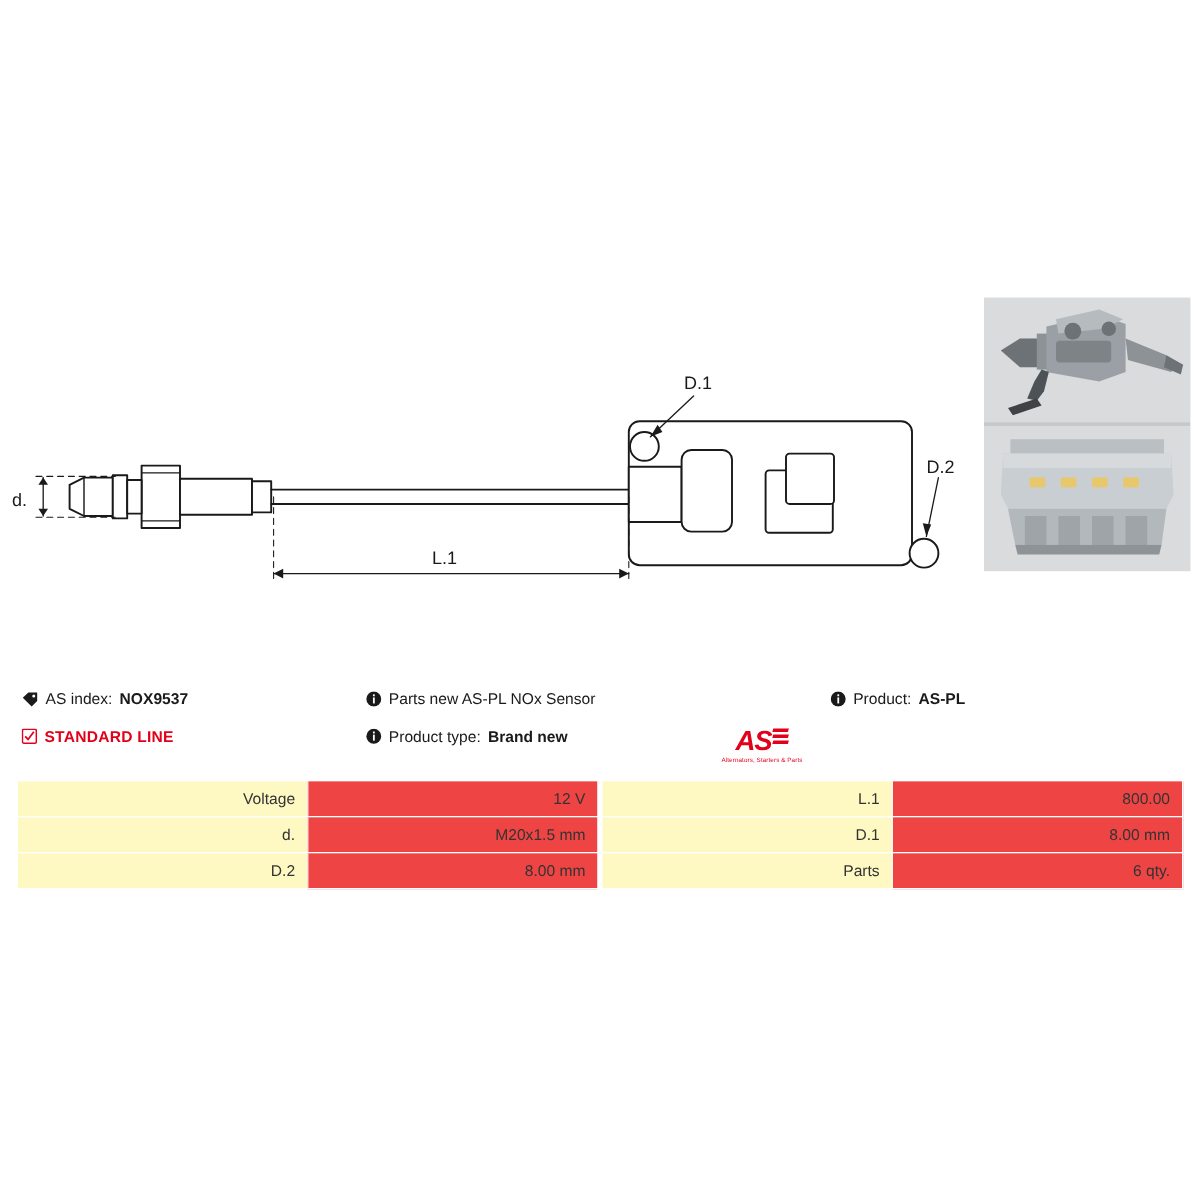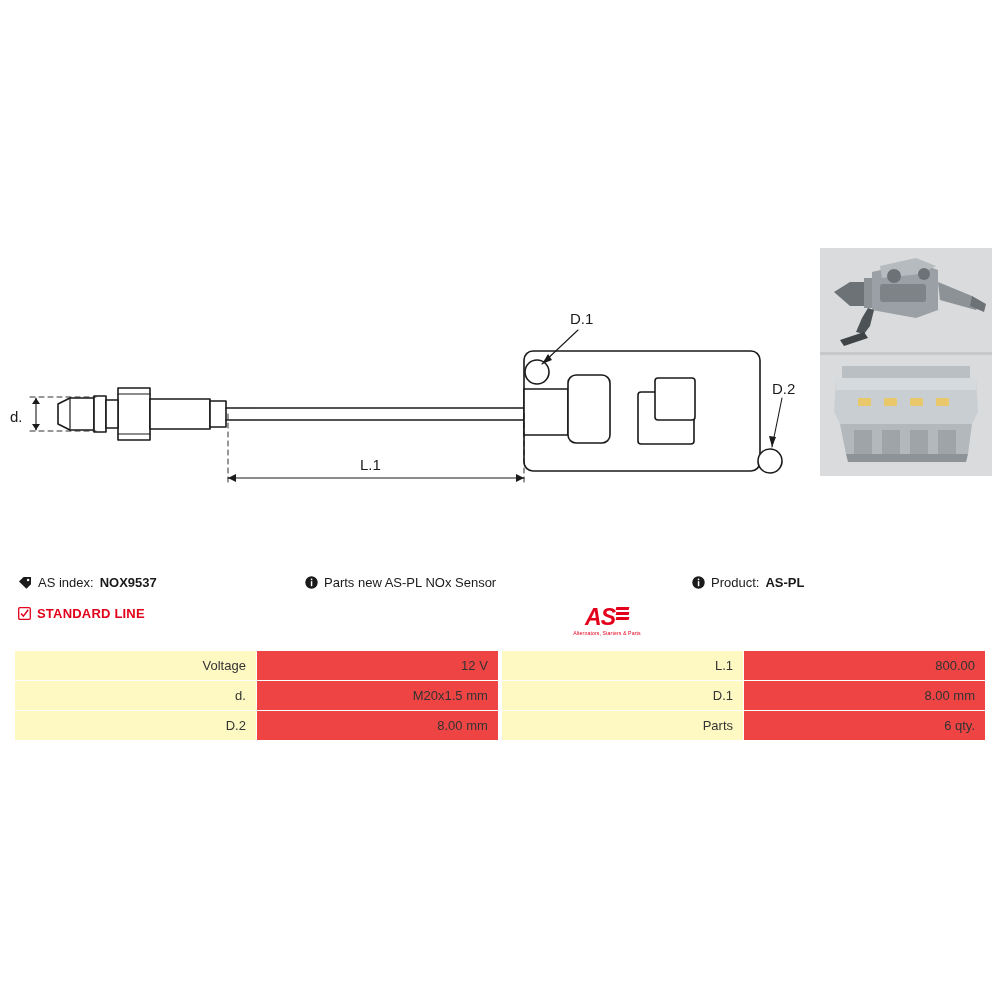--- a/index.html
+++ b/index.html
@@ -42,20 +42,21 @@
     overflow: hidden;
   }
 
   
   .info-row {
     position: absolute;
     left: 0;
     top: 572px;
     width: 840px;
     height: 70px;
+    padding-left: 28px;
   }
   .info-col {
     position: absolute;
     font-size: 13px;
     color: #1a1a1a;
   }
   .info-col.c1 { left: 18px; top: 0; width: 280px; }
   .info-col.c2 { left: 305px; top: 0; width: 380px; }
   .info-col.c3 { left: 692px; top: 0; width: 300px; }
 
@@ -287,20 +288,31 @@
     <div class="info-col c2">
       <div class="info-line">
         <span class="icon">
           <svg width="13" height="13" viewBox="0 0 13 13">
             <circle cx="6.5" cy="6.5" r="6.2" fill="#1a1a1a"></circle>
             <rect x="5.8" y="5.2" width="1.5" height="5" fill="#ffffff"></rect>
             <rect x="5.8" y="2.6" width="1.5" height="1.6" fill="#ffffff"></rect>
           </svg>
         </span>
         <span class="lbl">Parts new AS-PL NOx Sensor</span>
+      </div>
+      <div class="info-line">
+        <span class="icon">
+          <svg width="13" height="13" viewBox="0 0 13 13">
+            <circle cx="6.5" cy="6.5" r="6.2" fill="#1a1a1a"></circle>
+            <rect x="5.8" y="5.2" width="1.5" height="5" fill="#ffffff"></rect>
+            <rect x="5.8" y="2.6" width="1.5" height="1.6" fill="#ffffff"></rect>
+          </svg>
+        </span>
+        <span class="lbl">Product type:</span>
+        <span class="val">Brand new</span>
       </div>
     </div>
 
     <div class="info-col c3">
       <div class="info-line">
         <span class="icon">
           <svg width="13" height="13" viewBox="0 0 13 13">
             <circle cx="6.5" cy="6.5" r="6.2" fill="#1a1a1a"></circle>
             <rect x="5.8" y="5.2" width="1.5" height="5" fill="#ffffff"></rect>
             <rect x="5.8" y="2.6" width="1.5" height="1.6" fill="#ffffff"></rect>

